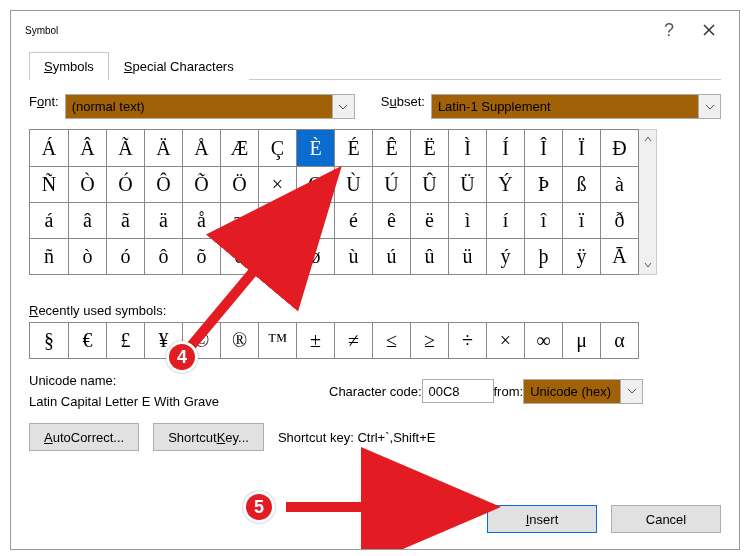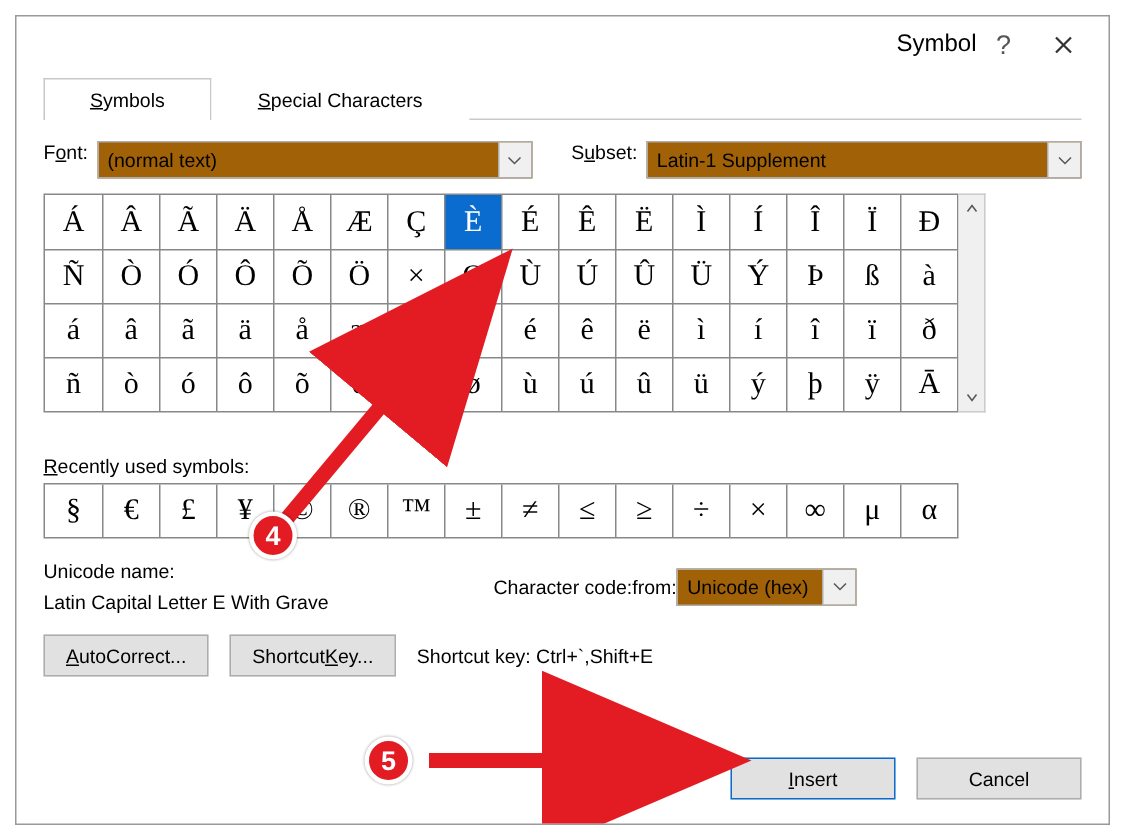--- a/index.html
+++ b/index.html
@@ -1,25 +1,25 @@
 <!DOCTYPE html>
 <html><head>
 <meta charset="utf-8">
 <style>
   * { box-sizing: border-box; font-family: "Segoe UI", Tahoma, sans-serif; font-size: 13px; }
   body { margin: 0; background: #fff; padding: 10px; }
   .dialog { width: 730px; height: 540px; border: 1px solid #999; background: #fff; position: relative; margin: 0 auto; }
   .titlebar { display: flex; align-items: center; height: 38px; padding: 0 8px 0 14px; }
-  .titlebar .title { flex: 1; font-size: 16px; text-align: right; }
+  .titlebar .title { flex: 1; font-size: 10px; }
   .titlebar .help { font-size: 18px; color: #555; width: 36px; text-align: center; cursor: pointer; }
   .titlebar .close { width: 44px; height: 32px; display:flex; align-items:center; justify-content:center; cursor:pointer; }
   .titlebar .close svg { width:12px; height:12px; stroke:#333; stroke-width:1.5; }
   .body { padding: 0 18px 14px 18px; }
   .tabs { display:flex; border-bottom:1px solid #c8c8c8; margin-top:2px; }
-  .tab { padding:6px 30px; border:1px solid transparent; border-bottom:none; position:relative; top:1px; background:#fff; cursor:pointer; }
+  .tab { padding:6px 14px; border:1px solid transparent; border-bottom:none; position:relative; top:1px; background:#fff; cursor:pointer; }
   .tab.active { border-color:#c8c8c8; background:#fff; }
   .tab .u { text-decoration: underline; }
   .row { display:flex; gap:6px; margin-top:14px; }
   .row .lbl .u { text-decoration: underline; }
   .select { flex:1; }
   .select-ctrl { display:flex; align-items:center; border:1px solid #adadad; height:25px; background:#a16207; }
   .select-ctrl .val { flex:1; padding:0 6px; }
   .select-ctrl .arrow { width:22px; height:100%; border-left:1px solid #adadad; background:#f0f0f0; display:flex; align-items:center; justify-content:center; }
   .select-ctrl .arrow svg { width:10px; height:6px; }
   .grid-wrap { display:flex; margin-top:10px; }
@@ -220,20 +220,21 @@
       </div>
 
     <div class="meta">
       <div class="uname-block">
         <div>Unicode name:</div>
         <div>Latin Capital Letter E With Grave</div>
       </div>
       <div>
         <span></span><span class="u">C</span><span>haracter code:</span>
       </div>
+      <input class="code-input" value="00C8" style="">
       <div>
         <span>fro</span><span class="u">m</span><span>:</span>
       </div>
       <div class="from-sel">
         <div class="select-ctrl">
           <div class="val">Unicode (hex)</div>
           <div class="arrow">
               <svg viewBox="0 0 10 6">
                 <path d="M1 1 L5 5 L9 1" fill="none" stroke="#555"></path>
               </svg>

